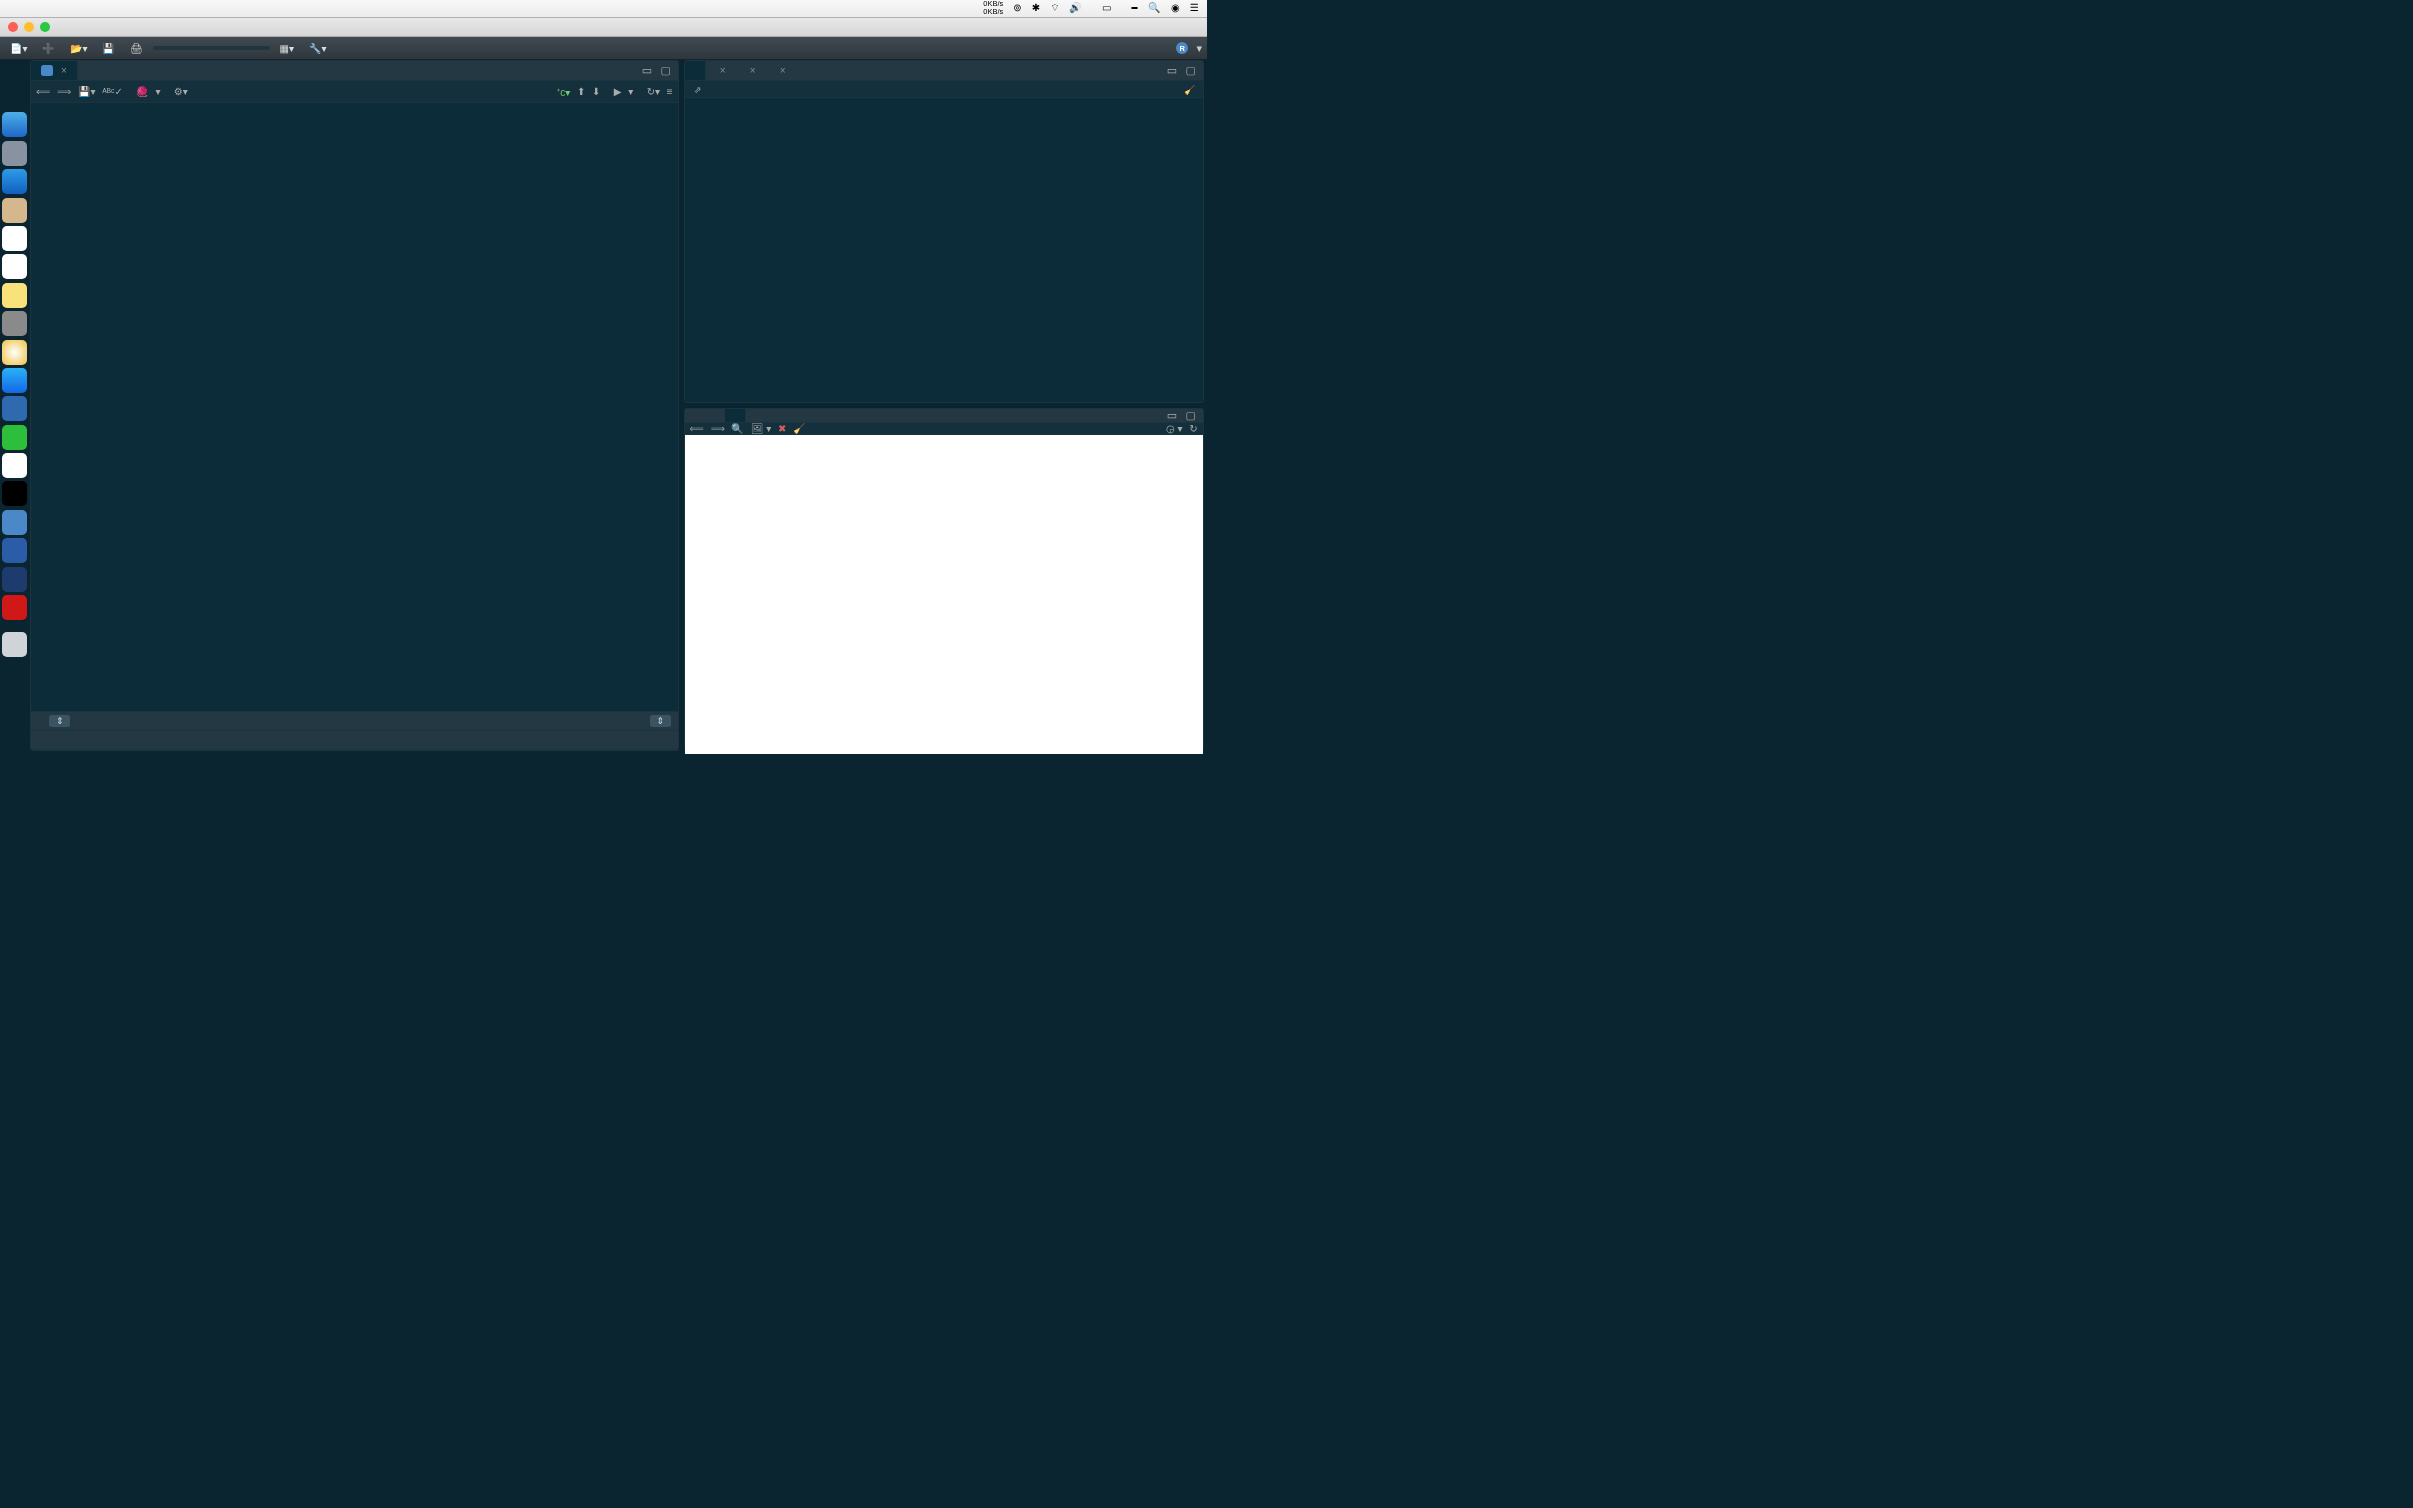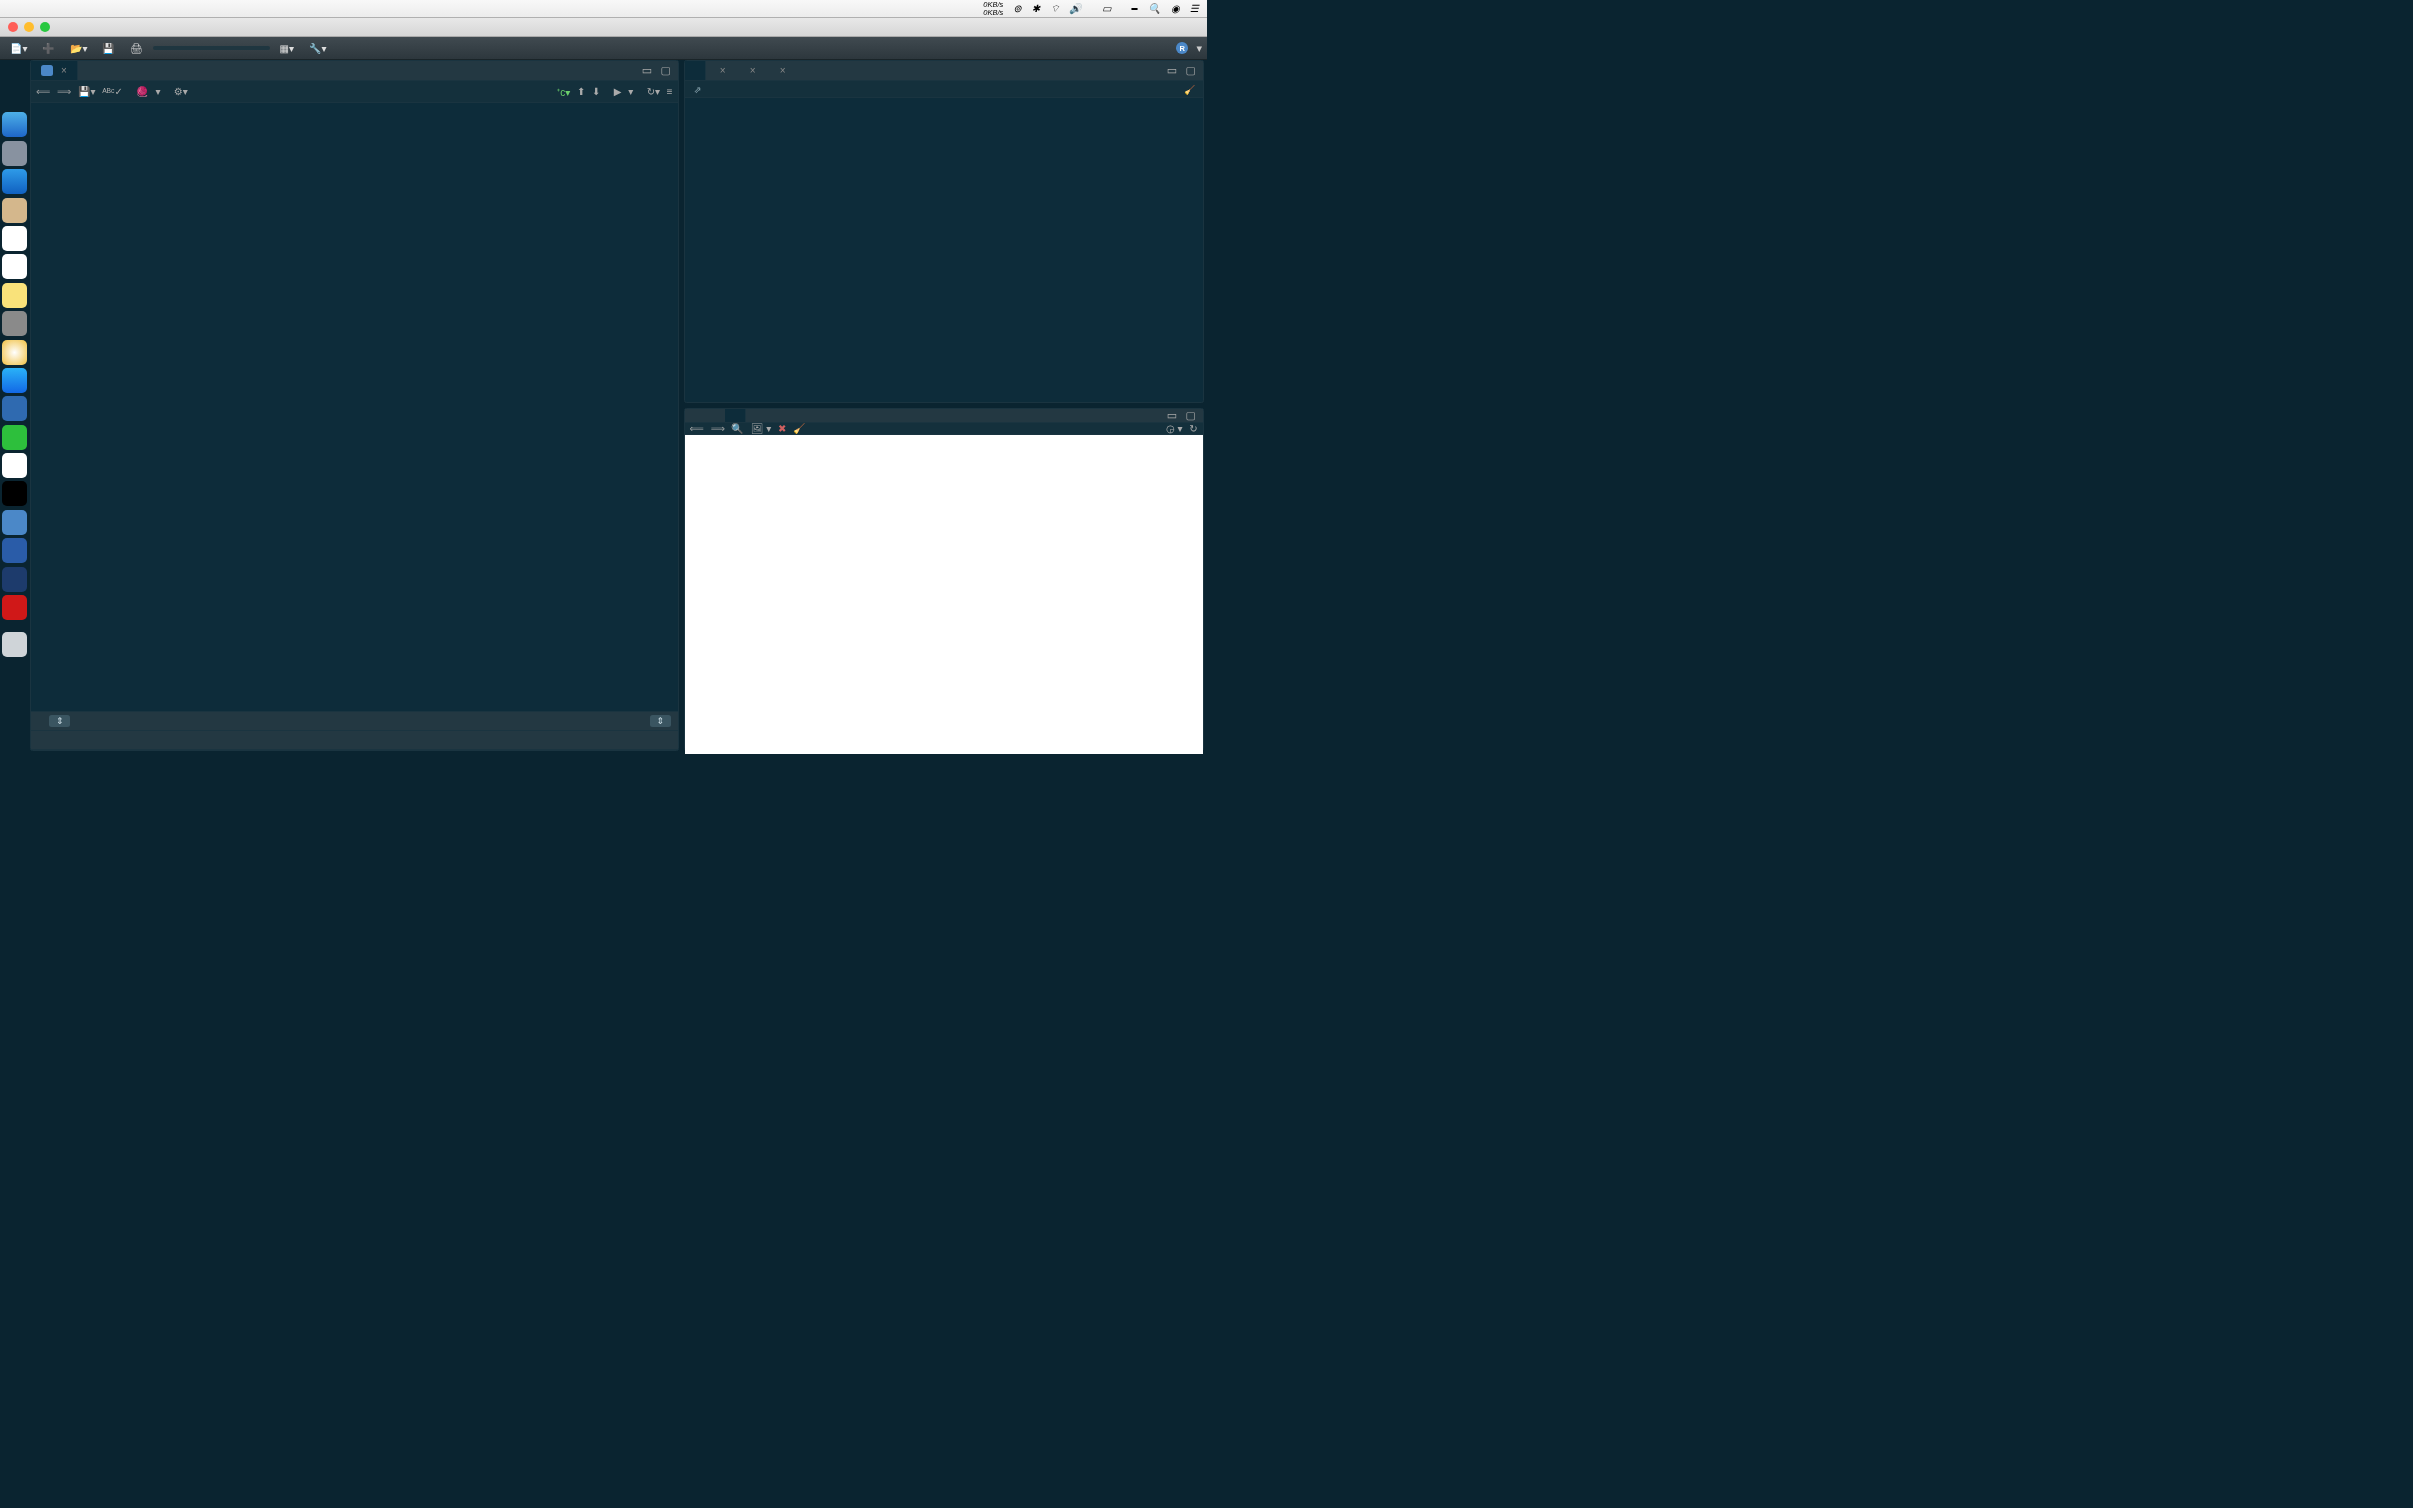--- a/index.html
+++ b/index.html
@@ -1,17 +1,17 @@
 <!DOCTYPE html>
 <html style="font-size:13.4px"><head>
 <meta charset="utf-8">
 <style>
 * { margin: 0; padding: 0; box-sizing: border-box; }
 body { font-family: -apple-system, "Helvetica Neue", Arial, sans-serif; font-size: 11px; background: #0a2430; color: #888; overflow: hidden; width: 1207px; height: 754px; position: relative; }
-.menubar { background: linear-gradient(#f8f8f8,#ececec); height: 18.4px; display: flex; align-items: center; padding: 0 8.4px; font-size: 11px; color: #000; gap: 15px; border-bottom: 0.8px solid #b0b0b0; font-style: italic; }
+.menubar { background: linear-gradient(#f8f8f8,#ececec); height: 18.4px; display: flex; align-items: flex-start; padding: 0 8.4px; font-size: 11px; color: #000; gap: 15px; border-bottom: 0.8px solid #b0b0b0; }
 .menubar .apple { font-size: 11.7px; }
 .menubar .app { font-weight: 700; }
 .menubar .right { margin-left: auto; display: flex; gap: 10px; align-items: center; }
 .menubar .right span { font-size: 10px; }
 .titlebar { background: linear-gradient(#e8e8e8,#d6d6d6); height: 18.4px; display: flex; align-items: center; border-bottom: 0.8px solid #aaa; position: relative; padding-left: 8.4px; gap: 5.9px; }
 .dot { width: 10px; height: 10px; border-radius: 50%; }
 .dot.red{background:#ff5e57;} .dot.yel{background:#ffbd2e;} .dot.grn{background:#28c840;}
 .titlebar .title { position: absolute; left: 50%; transform: translateX(-50%); color: #000; font-size: 11px; }
 .toolbar { background: linear-gradient(#404a50,#2d373d); height: 23.5px; display: flex; align-items: center; padding: 0 5px; gap: 5px; border-bottom: 0.8px solid #1a2428; color: #ccc; }
 .tool { padding: 2.5px 5px; border-radius: 2.5px; font-size: 10px; color: #ddd; }

